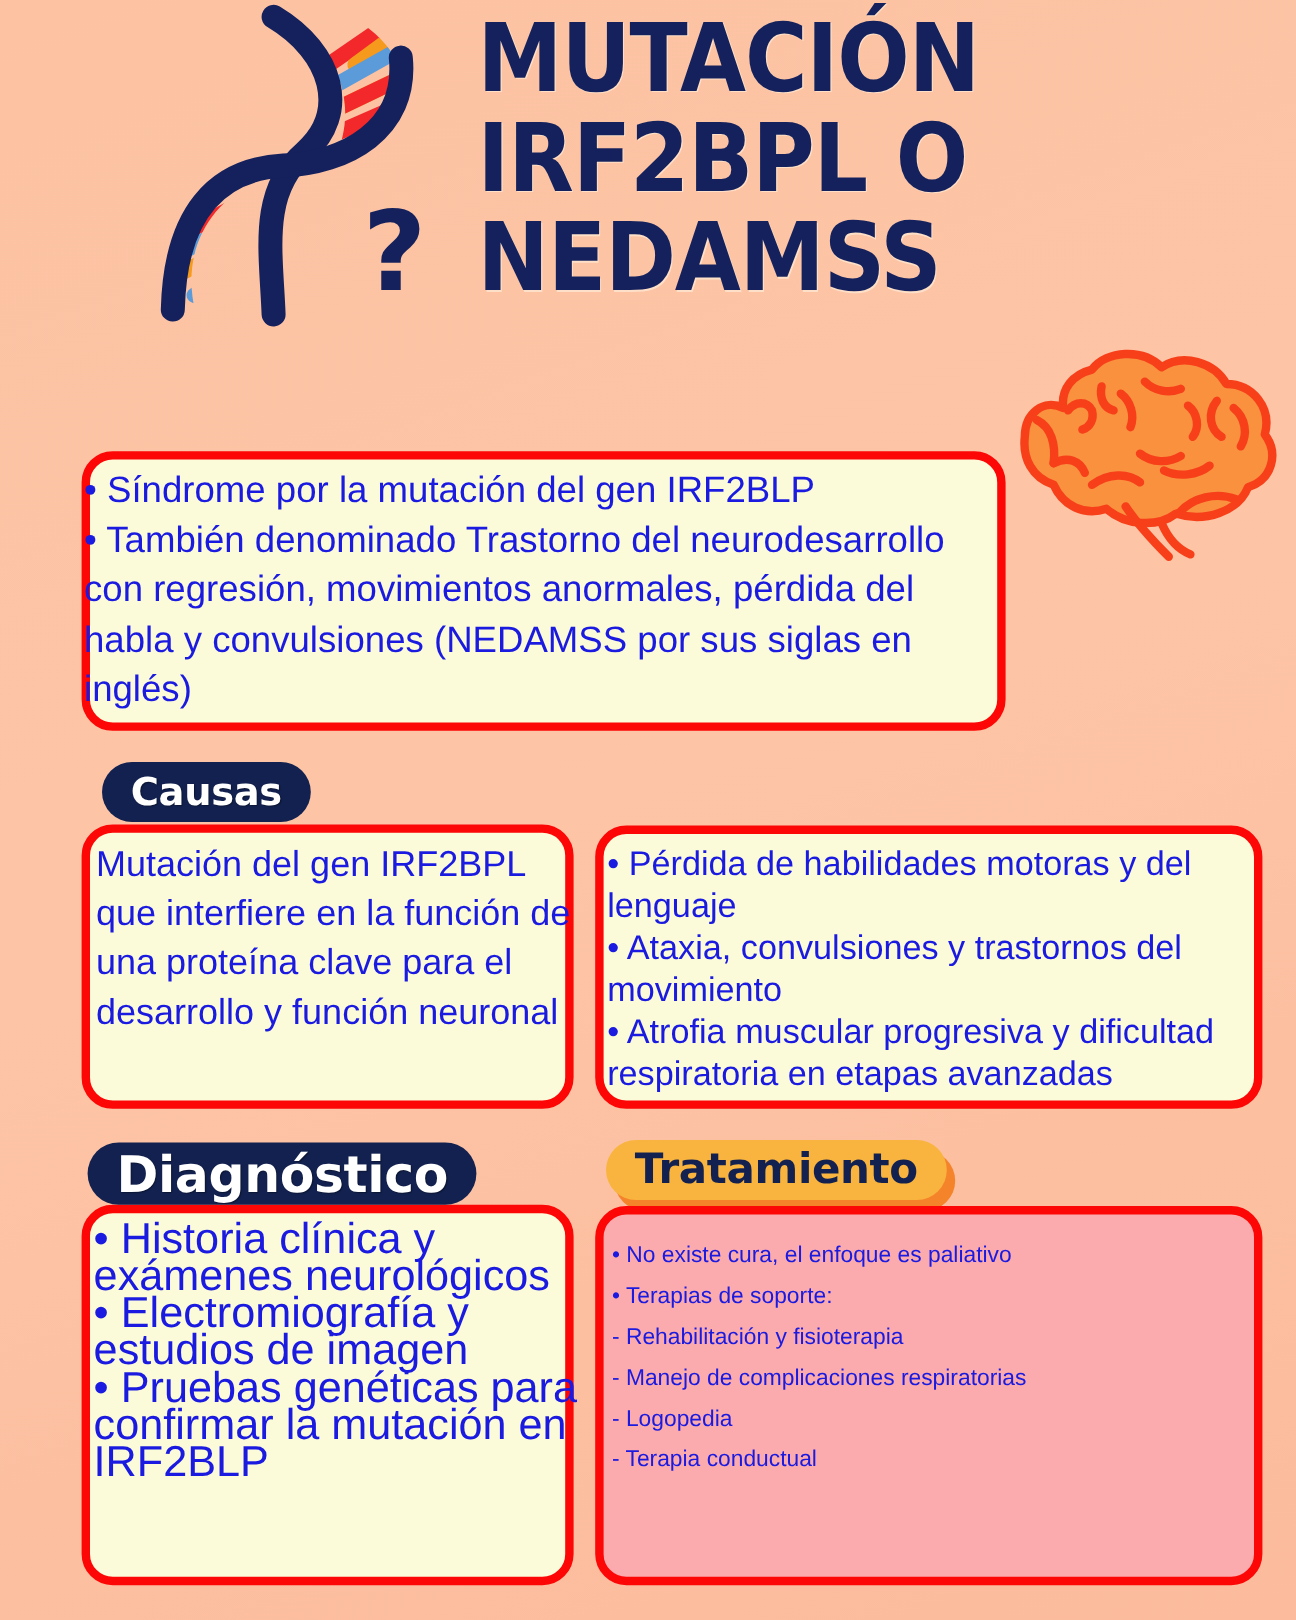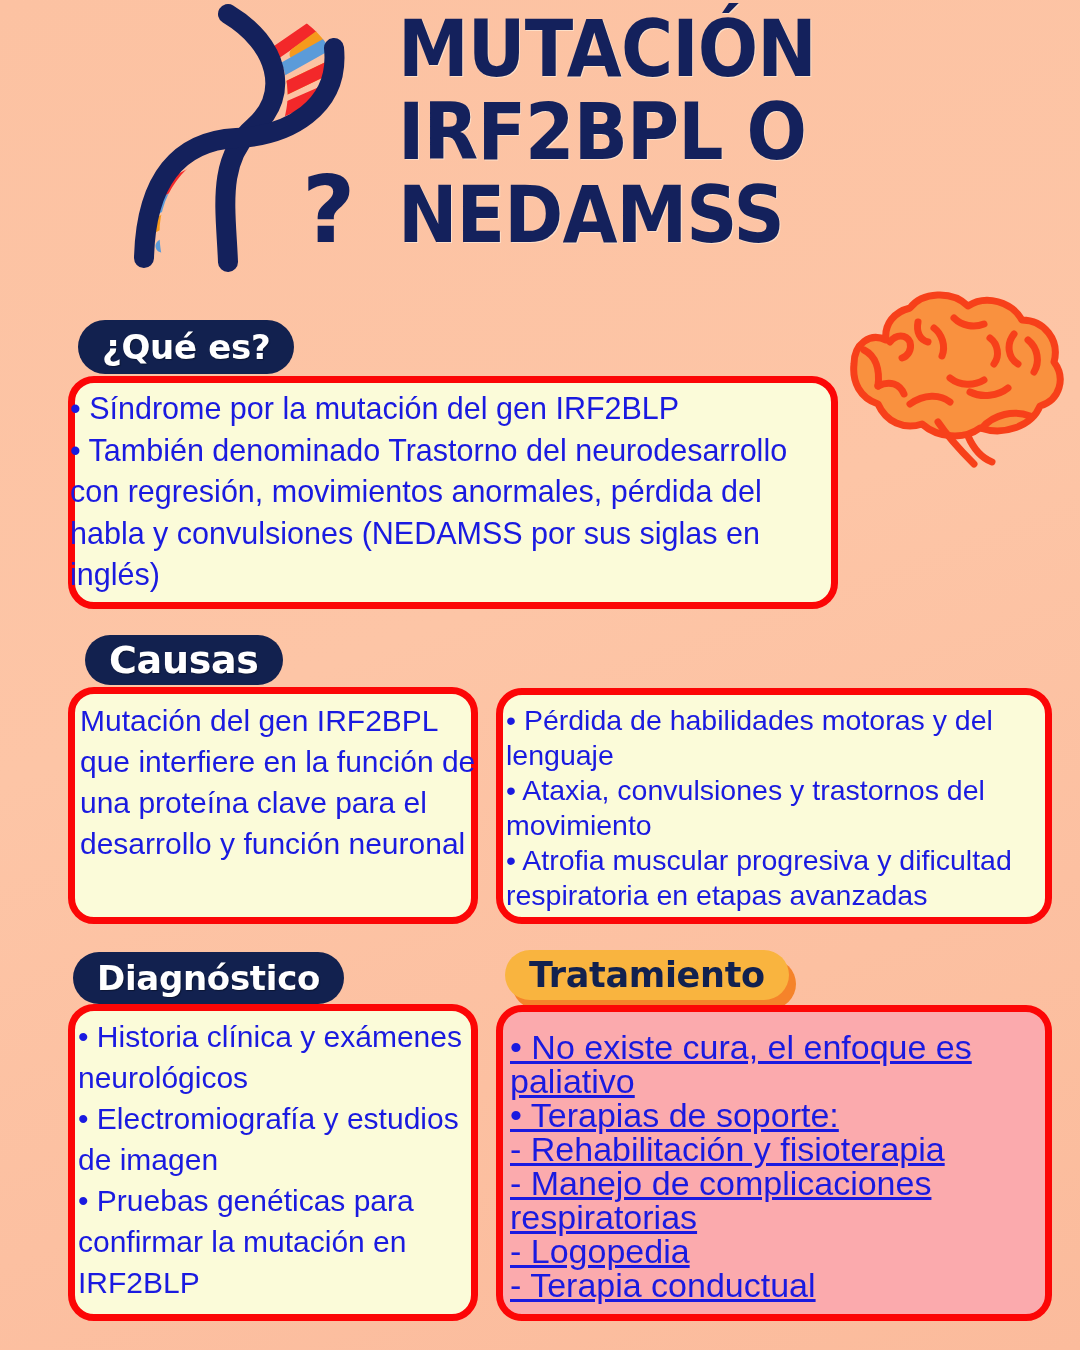--- a/index.html
+++ b/index.html
@@ -103,35 +103,35 @@
     white-space: pre-line;
     overflow: visible;
   }
   .card-body b { font-weight: normal; }
 
   
   #pill-que-es   { left: 78px;  top: 320px; height: 54px; font-size: 34px; }
   #card-que-es   { left: 68px;  top: 376px; width: 770px; height: 233px; }
   #body-que-es   { position:absolute; left: 70px; top: 388px; width: 770px; font-size: 30.5px; line-height: 41.5px; }
 
-  #pill-causas   { left: 85px;  top: 635px; height: 50px; font-size: 38px; }
+  #pill-causas   { left: 85px;  top: 635px; height: 50px; font-size: 32px; }
   #card-causas   { left: 68px;  top: 687px; width: 410px; height: 237px; }
   #body-causas   { position:absolute; left: 80px; top: 700px; width: 400px; font-size: 30px; line-height: 41px; }
 
   #pill-sintomas { left: 510px; top: 636px; height: 52px; font-size: 34px; }
   #card-sintomas { left: 496px; top: 688px; width: 556px; height: 236px; }
   #body-sintomas { position:absolute; left: 506px; top: 703px; width: 566px; font-size: 28.5px; line-height: 35px; }
 
-  #pill-diag     { left: 73px;  top: 952px; height: 52px; font-size: 34px; }
+  #pill-diag     { left: 73px;  top: 952px; height: 52px; font-size: 42px; }
   #card-diag     { left: 68px;  top: 1004px; width: 410px; height: 317px; }
-  #body-diag     { position:absolute; left: 78px; top: 1016px; width: 408px; font-size: 30px; line-height: 41px; }
+  #body-diag     { position:absolute; left: 78px; top: 1016px; width: 408px; font-size: 36px; line-height: 31px; }
 
   #pill-trata    { left: 505px; top: 950px; height: 50px; font-size: 35px; z-index: 3;}
   #card-trata    { left: 496px; top: 1005px; width: 556px; height: 316px; }
-  #body-trata    { position:absolute; left: 510px; top: 1030px; width: 548px; font-size: 34px; line-height: 34px; text-decoration: underline; }
+  #body-trata    { position:absolute; left: 510px; top: 1030px; width: 548px; font-size: 19px; line-height: 34px; }
 
   .card-body, .pill { z-index: 7; position: absolute; }
   .pill { z-index: 8; }
 </style>
 </head>
 <body>
 
 <div class="poster">
 
   <div class="header">
@@ -210,21 +210,20 @@
         <path d="M68 122 C 82 112, 98 112, 108 120"></path>
         <path d="M108 96 C 118 104, 132 104, 142 98"></path>
         <path d="M128 110 C 140 116, 156 114, 166 106"></path>
         <path d="M140 146 C 152 132, 172 128, 188 134"></path>
         <path d="M96 140 C 108 158, 122 172, 132 182"></path>
         <path d="M126 154 C 132 168, 140 176, 150 180"></path>
       </g>
     </svg>
   </div>
 
-  <div class="pill pill-navy" id="pill-que-es">¿Qué es?</div>
   <div class="card" id="card-que-es"></div>
   <div class="card-body" id="body-que-es">• Síndrome por la mutación del gen <b>IRF2BLP</b>
 • También denominado Trastorno del neurodesarrollo con regresión, movimientos anormales, pérdida del habla y convulsiones (NEDAMSS por sus siglas en inglés)</div>
 
   <div class="pill pill-navy" id="pill-causas">Causas</div>
   <div class="card" id="card-causas"></div>
   <div class="card-body" id="body-causas">Mutación del gen IRF2BPL que interfiere en la función de una proteína clave para el desarrollo y función neuronal</div>
 
   <div class="card" id="card-sintomas"></div>
   <div class="card-body" id="body-sintomas">• Pérdida de habilidades motoras y del lenguaje

